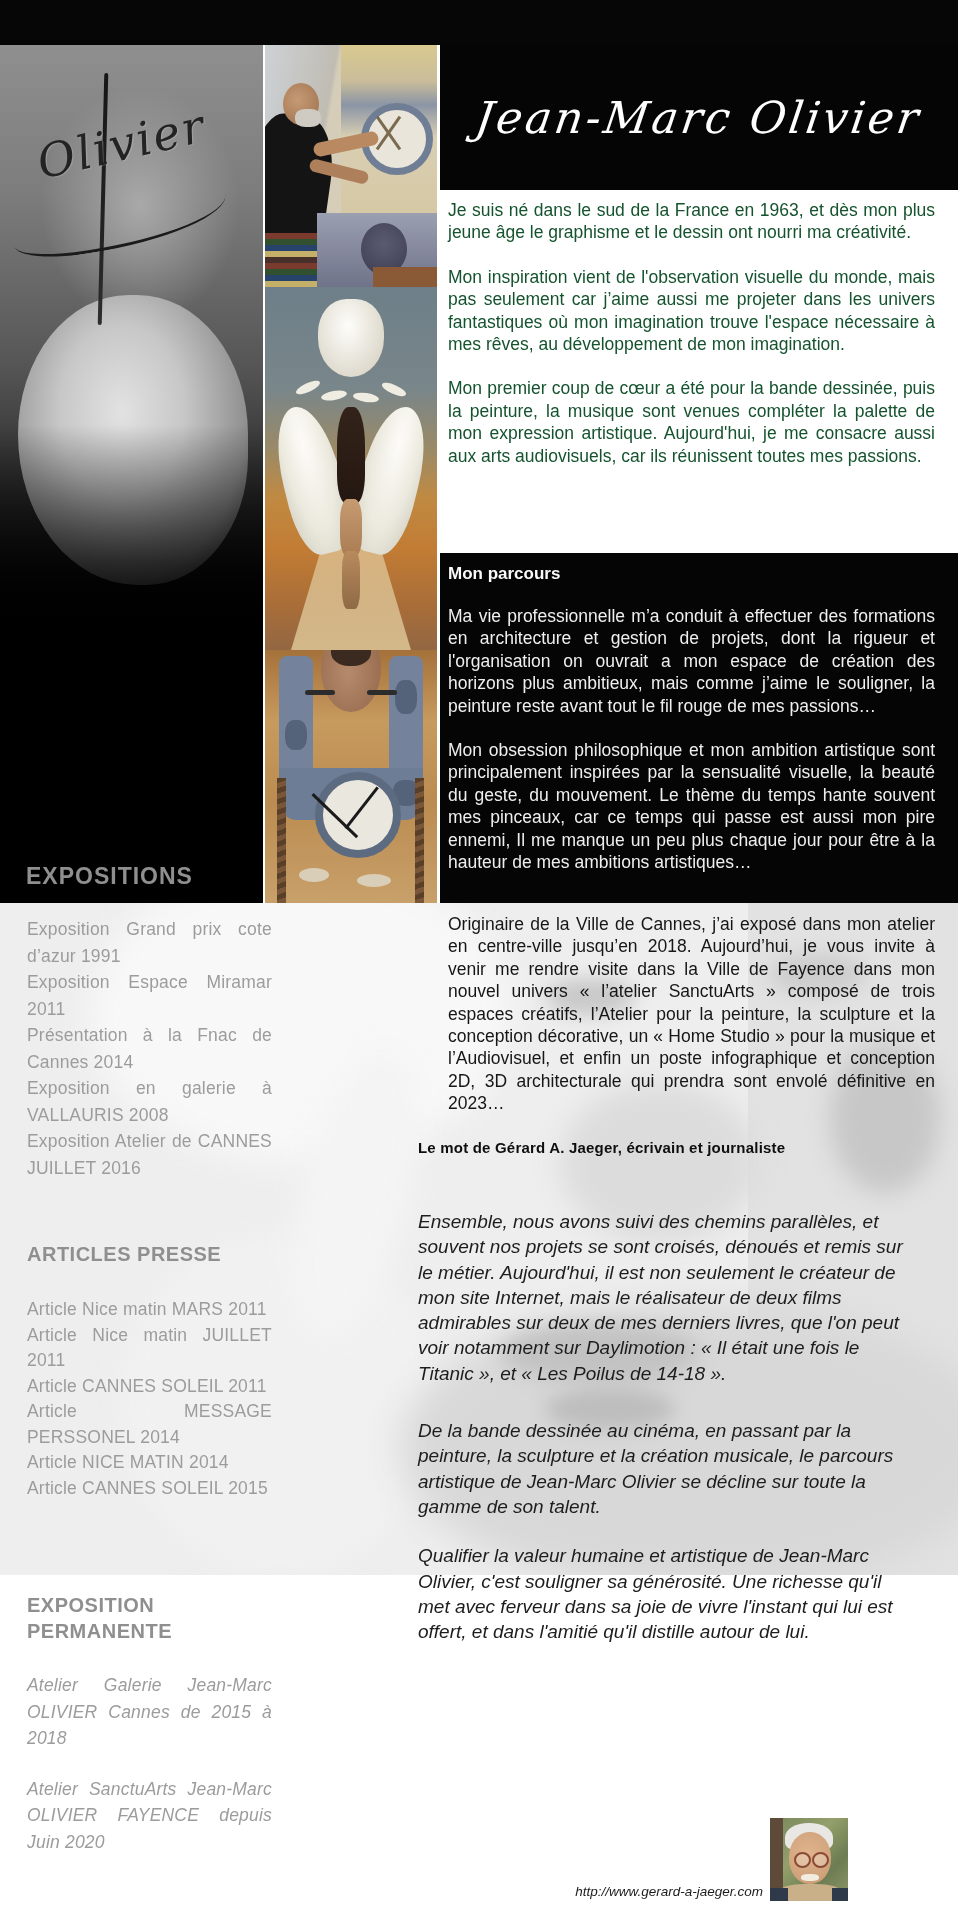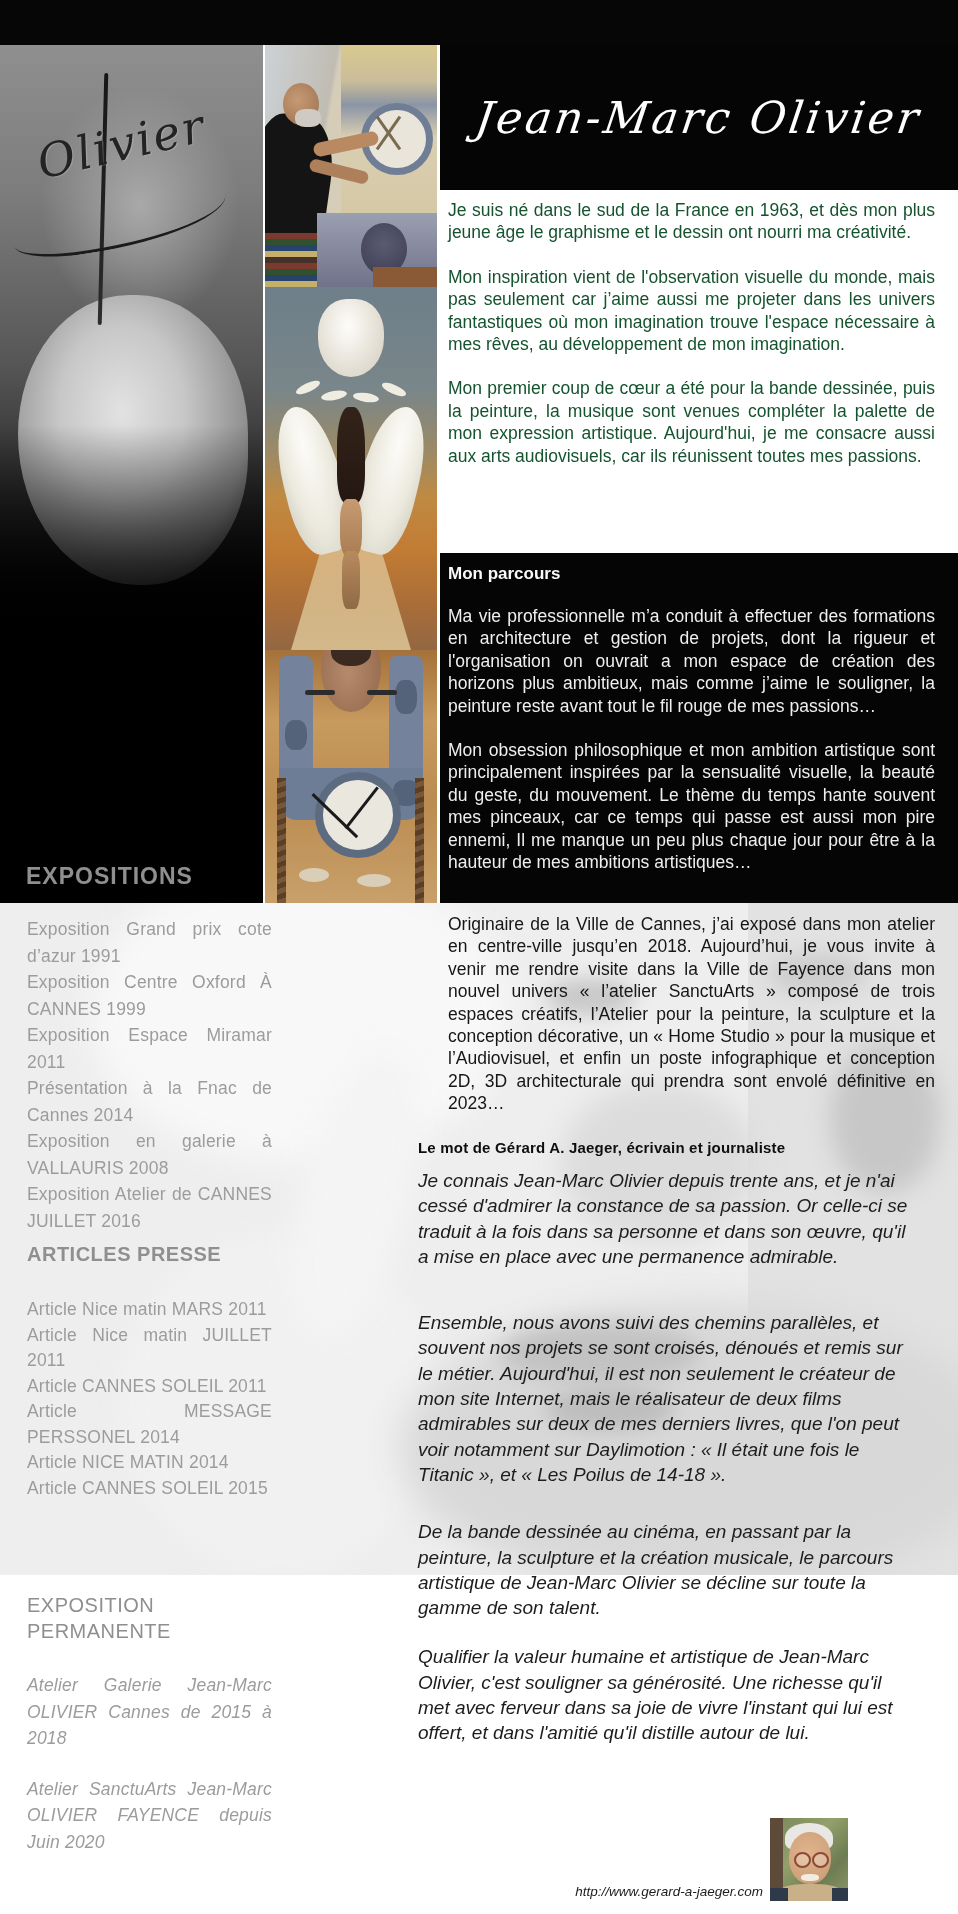--- a/index.html
+++ b/index.html
@@ -120,21 +120,21 @@
   .b-mouth{left:545px;top:485px;width:130px;height:42px;background:#bdbdbd;filter:blur(9px);}
   .b-hand{left:120px;top:330px;width:320px;height:340px;background:#f1f1f1;filter:blur(16px);}
 
   
   .side-list{left:27px;width:245px;list-style:none;margin:0;padding:0;
              color:#9c9c9c;font-size:17.5px;line-height:26.5px;letter-spacing:.2px;}
   .side-list li{text-align:justify;}
   .expo-list{top:916px;}
   .articles-title{left:27px;top:1243px;color:#8f8f8f;font-weight:bold;font-size:20px;letter-spacing:.5px;}
   .articles-list{top:1297px;line-height:25.5px;}
-  .perm-title{left:27px;top:1592px;width:210px;color:#8f8f8f;font-weight:normal;font-size:20px;line-height:26px;letter-spacing:.5px;}
+  .perm-title{left:27px;top:1592px;width:210px;color:#8f8f8f;font-weight:bold;font-size:20px;line-height:26px;letter-spacing:.5px;}
   .perm-list{top:1672px;}
   .perm-list li{margin-bottom:24px;font-style:italic;}
 
   
   .originaire{left:448px;top:913px;width:487px;}
   .originaire p{font-size:17.5px;line-height:22.4px;text-align:justify;margin:0;color:#161616;}
   .jaeger-heading{left:418px;top:1139px;font-size:15px;font-weight:bold;color:#0e0e0e;letter-spacing:.2px;}
   .jaeger-quote{left:418px;top:1168px;width:492px;}
   .jaeger-quote p{font-style:italic;font-size:19px;line-height:25.3px;color:#1d1d1d;margin:0;}
   .jaeger-quote p.p2{margin-top:41px;}
@@ -251,21 +251,20 @@
     <div class="blob b-eye2"></div>
     <div class="blob b-nose"></div>
     <div class="blob b-cheek"></div>
     <div class="blob b-beard"></div>
     <div class="blob b-mustache"></div>
     <div class="blob b-mouth"></div>
   </div>
 
   <ul class="abs side-list expo-list">
     <li>Exposition Grand prix cote d’azur 1991</li>
-    <li>Exposition Centre Oxford À CANNES 1999</li>
     <li>Exposition Espace Miramar 2011</li>
     <li>Présentation à la  Fnac de Cannes 2014</li>
     <li>Exposition en galerie à VALLAURIS 2008</li>
     <li>Exposition Atelier de CANNES JUILLET 2016</li>
   </ul>
 
   <div class="abs articles-title">ARTICLES PRESSE</div>
   <ul class="abs side-list articles-list">
     <li>Article Nice matin MARS 2011</li>
     <li>Article Nice matin JUILLET 2011</li>
@@ -280,21 +279,20 @@
     <li>Atelier Galerie Jean-Marc OLIVIER Cannes de 2015 à 2018</li>
     <li>Atelier SanctuArts Jean-Marc OLIVIER  FAYENCE depuis  Juin 2020</li>
   </ul>
 
   <div class="abs originaire">
     <p>Originaire de la Ville de Cannes, j’ai exposé dans mon atelier en centre-ville jusqu’en 2018. Aujourd’hui, je vous invite à venir me rendre visite dans la Ville de Fayence dans mon nouvel univers « l’atelier SanctuArts » composé de trois espaces créatifs, l’Atelier pour la peinture, la sculpture et la conception décorative, un « Home Studio » pour la musique et l’Audiovisuel,  et enfin un poste infographique et conception 2D, 3D architecturale qui prendra sont envolé définitive en 2023…</p>
   </div>
 
   <div class="abs jaeger-heading">Le mot de Gérard A. Jaeger, écrivain et journaliste</div>
   <div class="abs jaeger-quote">
-    <p class="p1">Je connais Jean-Marc Olivier depuis trente ans, et je n'ai cessé d'admirer la constance de sa passion. Or celle-ci se traduit à la fois dans sa personne et dans son œuvre, qu'il a mise en place avec une permanence admirable.</p>
     <p class="p2">Ensemble, nous avons suivi des chemins parallèles, et souvent nos projets se sont croisés, dénoués et remis sur le métier. Aujourd'hui, il est non seulement le créateur de mon site Internet, mais le réalisateur de deux films admirables sur deux de mes derniers livres, que l'on peut voir notamment sur Daylimotion : « Il était une fois le Titanic », et « Les Poilus de 14-18 ».</p>
     <p class="p3">De la bande dessinée au cinéma, en passant par la peinture, la sculpture et la création musicale, le parcours artistique de Jean-Marc Olivier se décline sur toute la gamme de son talent.</p>
     <p class="p4">Qualifier la valeur humaine et artistique de Jean-Marc Olivier, c'est souligner sa générosité. Une richesse qu'il met avec ferveur dans sa joie de vivre l'instant qui lui est offert, et dans l'amitié qu'il distille autour de lui.</p>
   </div>
 
   <div class="abs jaeger-photo">
     <div class="jp-tree"></div>
     <div class="jp-hair"></div>
     <div class="jp-face"></div>
     <div class="jp-glass1"></div>

